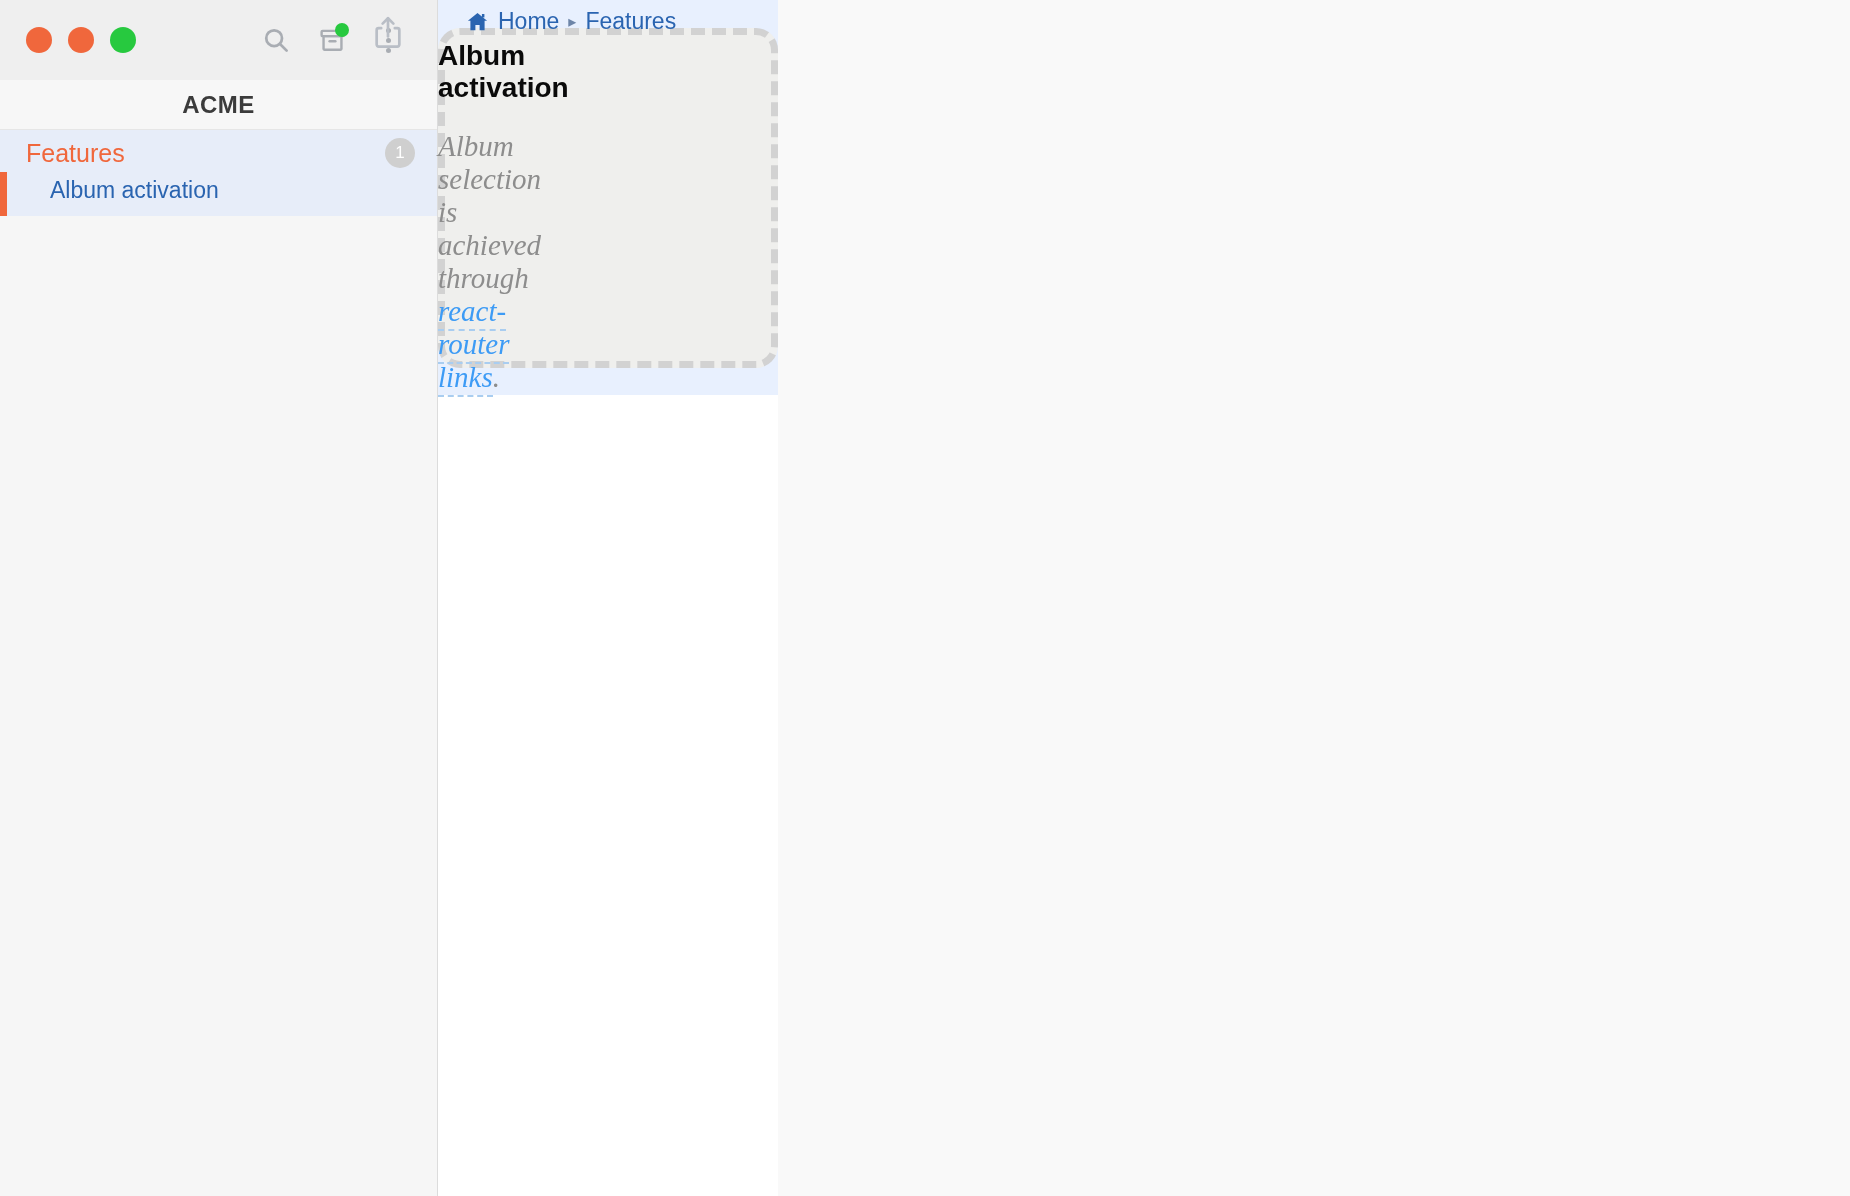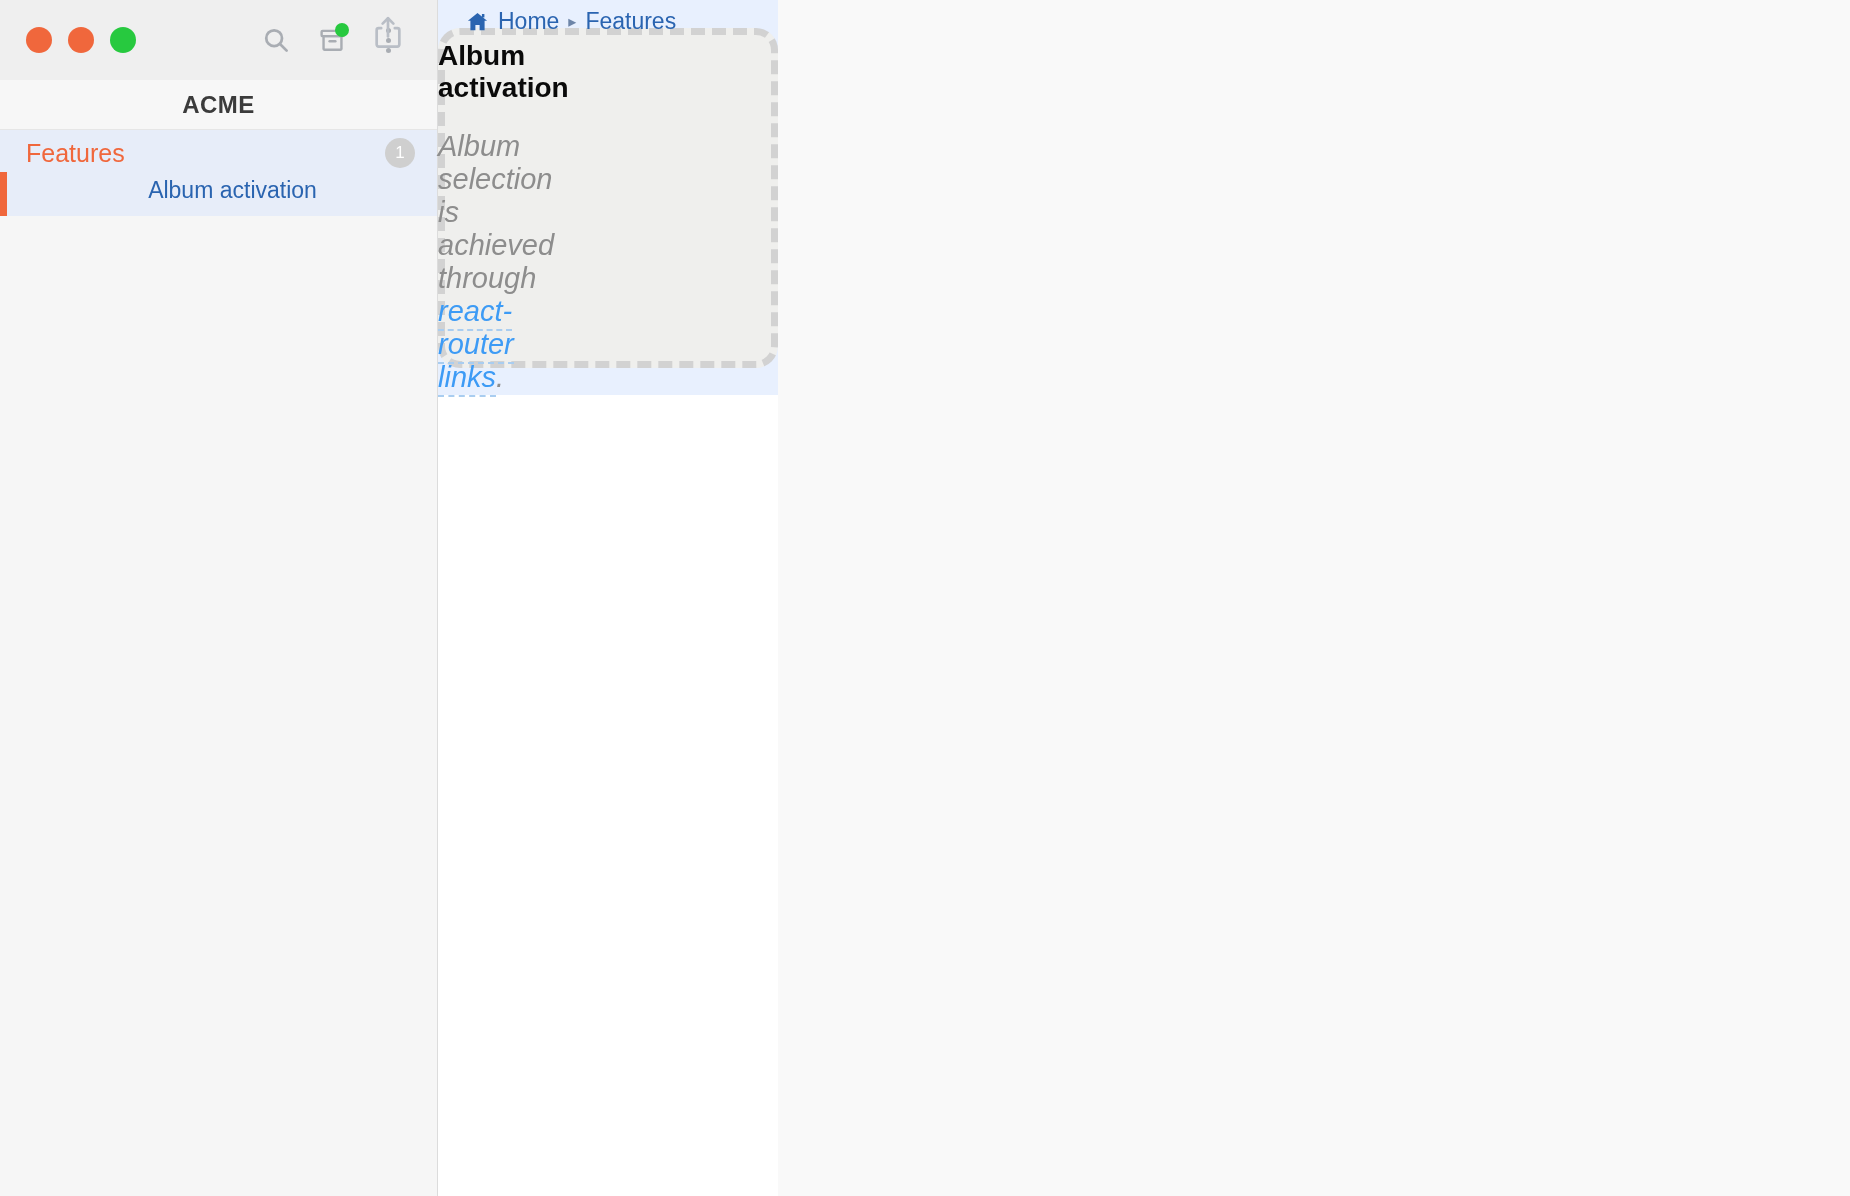--- a/index.html
+++ b/index.html
@@ -18,21 +18,20 @@
 
   
   .sidebar {
     width: 438px;
     height: 100%;
     background: #f6f6f6;
     border-right: 1px solid #dcdcdc;
     display: flex;
     flex-direction: column;
     position: relative;
-    text-align: center;
   }
   .titlebar {
     height: 80px;
     background: #efefef;
     display: flex;
     align-items: center;
     padding: 0 26px;
     position: relative;
   }
   .traffic {
@@ -175,20 +174,21 @@
     font-weight: bold;
     color: #0a0a0a;
   }
   .lede {
     position: absolute;
     left: 0; right: 0; top: 130px;
     text-align: center;
     font-size: 29px;
     font-style: italic;
     color: #8d8d8d;
+    font-family: Liberation Serif, serif;
   }
   .lede a {
     color: #3d9bf5;
     text-decoration: none;
     border-bottom: 2px dashed #a9cdf0;
     padding-bottom: 2px;
   }
 
   .canvas {
     height: 395px;

